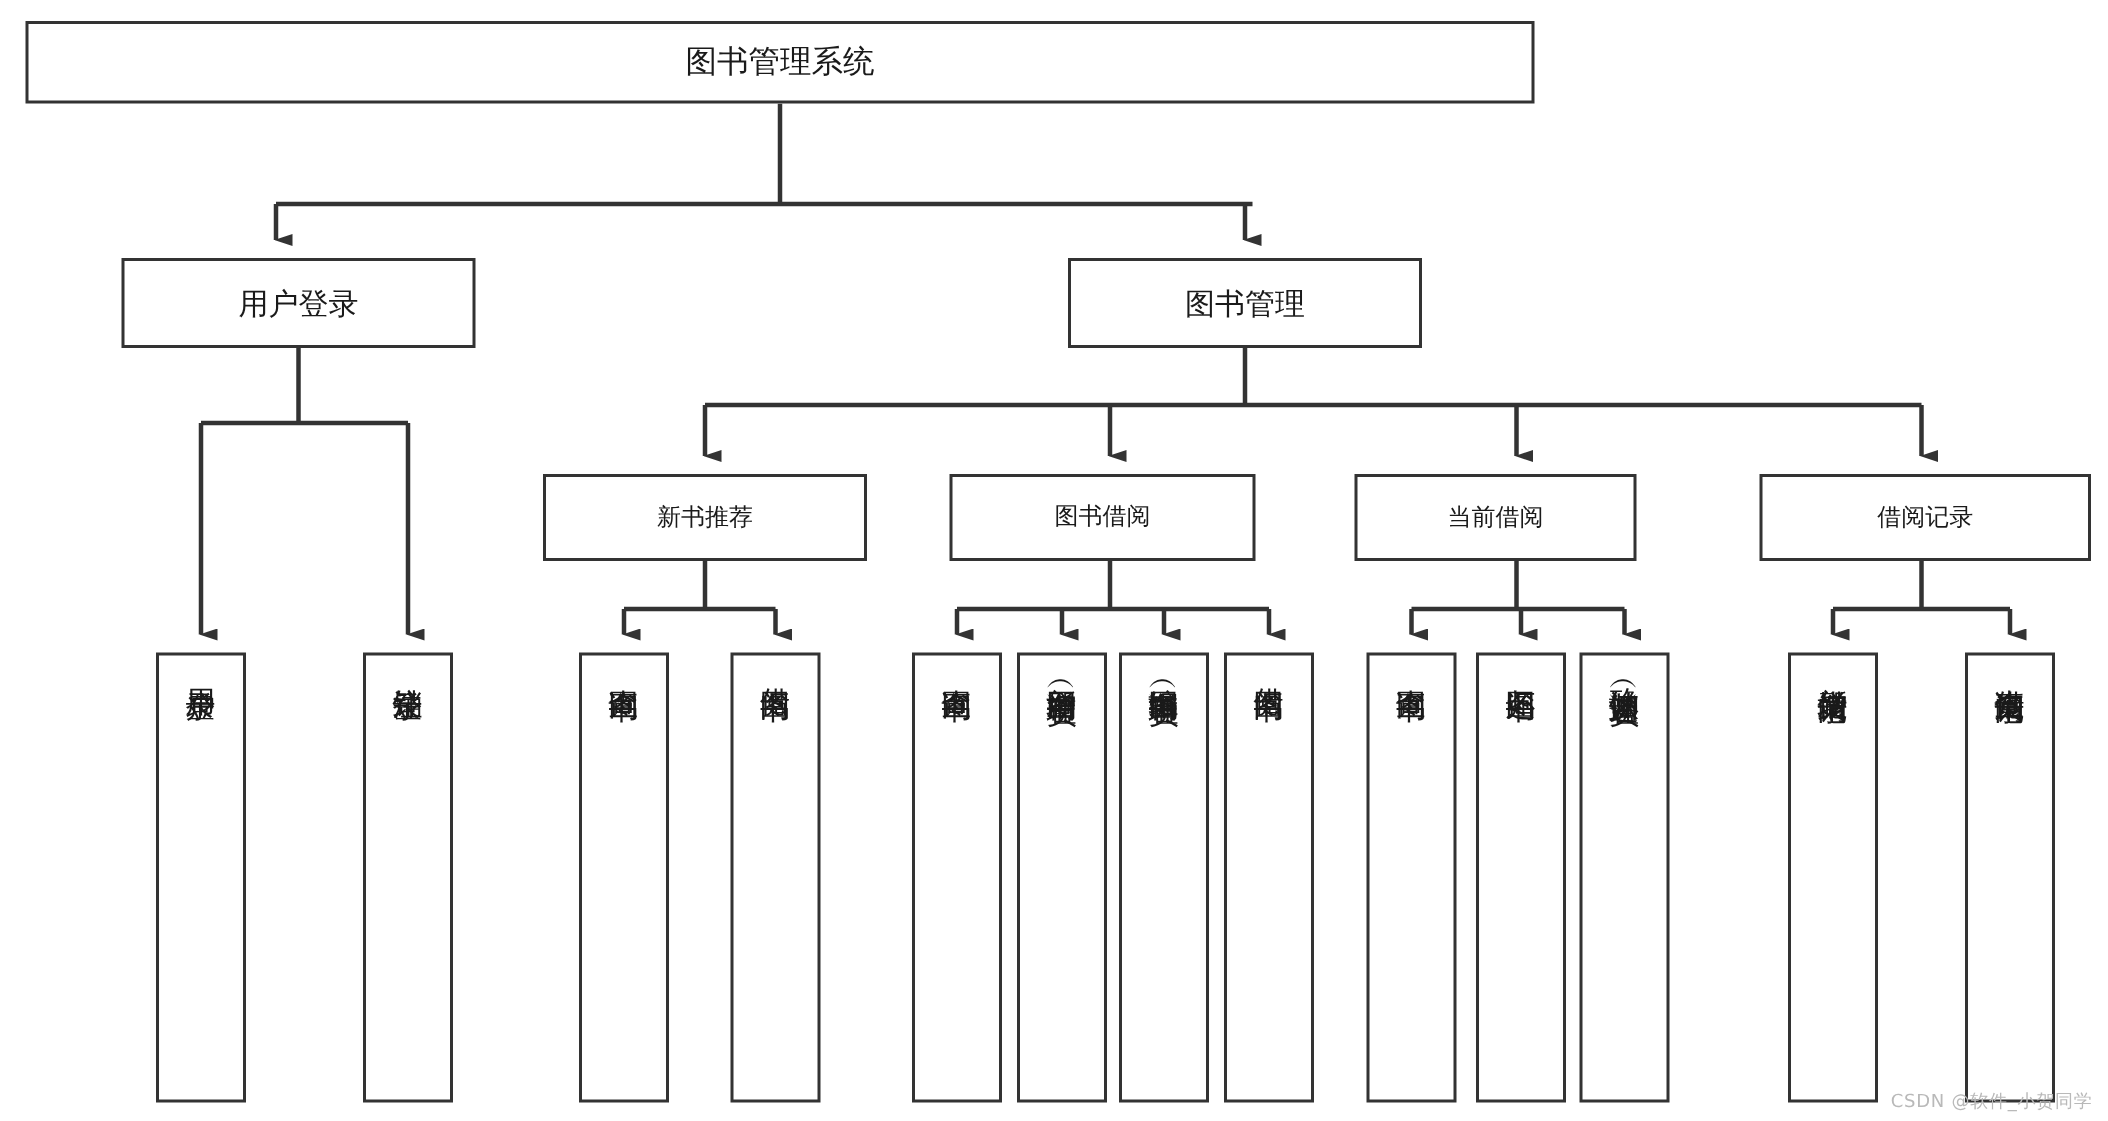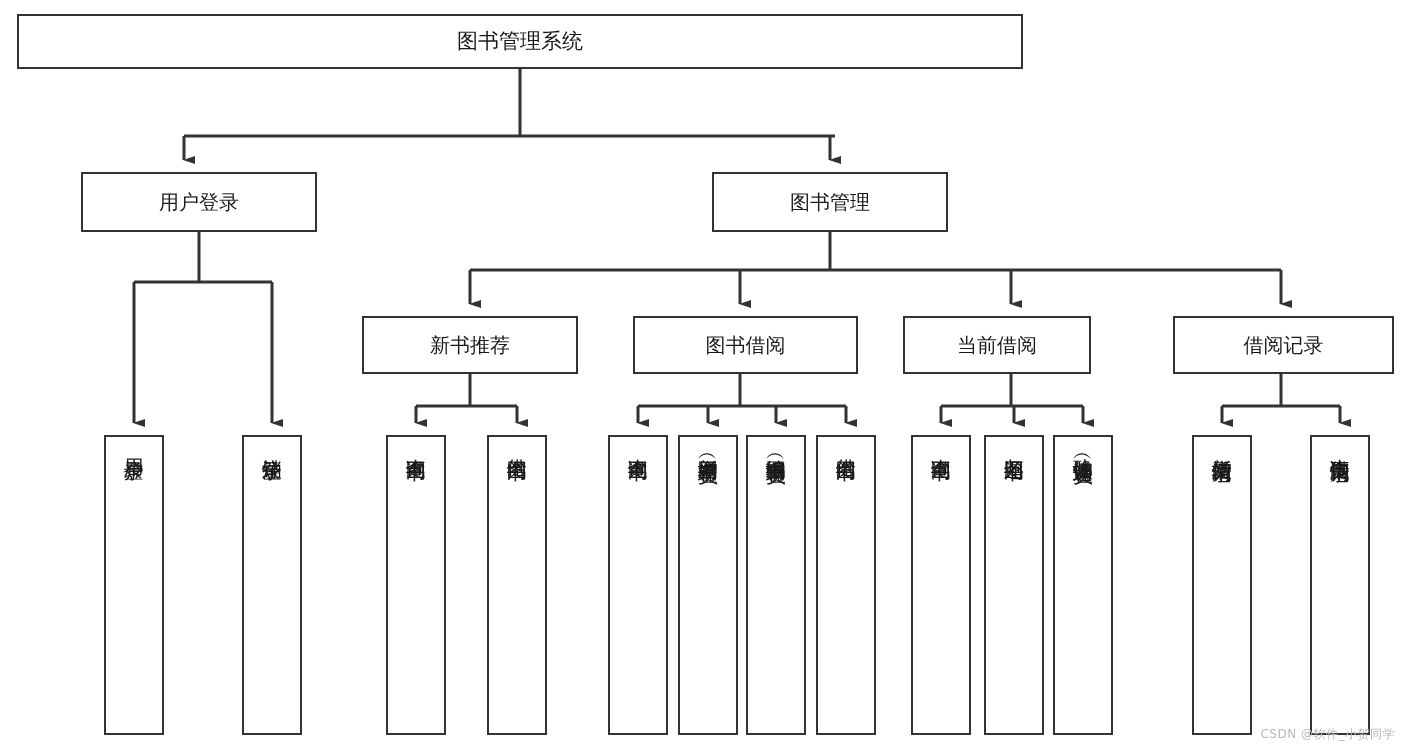--- a/index.html
+++ b/index.html
@@ -38,21 +38,21 @@
     color: #1a1a1a;
     z-index: 2;
   }
   .node.root {
     font-size: 21px;
   }
   .node.lvl2 {
     font-size: 20px;
   }
   .node.lvl3 {
-    font-size: 20px;
+    font-size: 16px;
   }
   .node.leaf {
     font-size: 20px;
     align-items: flex-start;
     justify-content: center;
     padding-top: 6px;
   }
   .vtext {
     writing-mode: vertical-rl;
     text-orientation: upright;
@@ -137,21 +137,21 @@
   <div class="node lvl2" id="node-user-login" style="left: 81px; top: 172px; width: 236px; height: 60px;">
     <span class="htext">用户登录</span>
   </div>
   <div class="node lvl2" id="node-book-manage" style="left: 712px; top: 172px; width: 236px; height: 60px;">
     <span class="htext">图书管理</span>
   </div>
 
   <div class="node lvl3" id="node-new-book-recommend" style="left: 362px; top: 316px; width: 216px; height: 58px;">
     <span class="htext">新书推荐</span>
   </div>
-  <div class="node lvl3" id="node-book-borrow" style="left: 633px; top: 316px; width: 225px; height: 58px; font-family: Liberation Serif, serif;">
+  <div class="node lvl3" id="node-book-borrow" style="left: 633px; top: 316px; width: 204px; height: 58px; font-family: Liberation Serif, serif;">
     <span class="htext">图书借阅</span>
   </div>
   <div class="node lvl3" id="node-current-borrow" style="left: 903px; top: 316px; width: 188px; height: 58px;">
     <span class="htext">当前借阅</span>
   </div>
   <div class="node lvl3" id="node-borrow-record" style="left: 1173px; top: 316px; width: 221px; height: 58px;">
     <span class="htext">借阅记录</span>
   </div>
 
   <div class="node leaf" id="leaf-0" style="left: 104px; top: 435px; width: 60px; height: 300px;">

